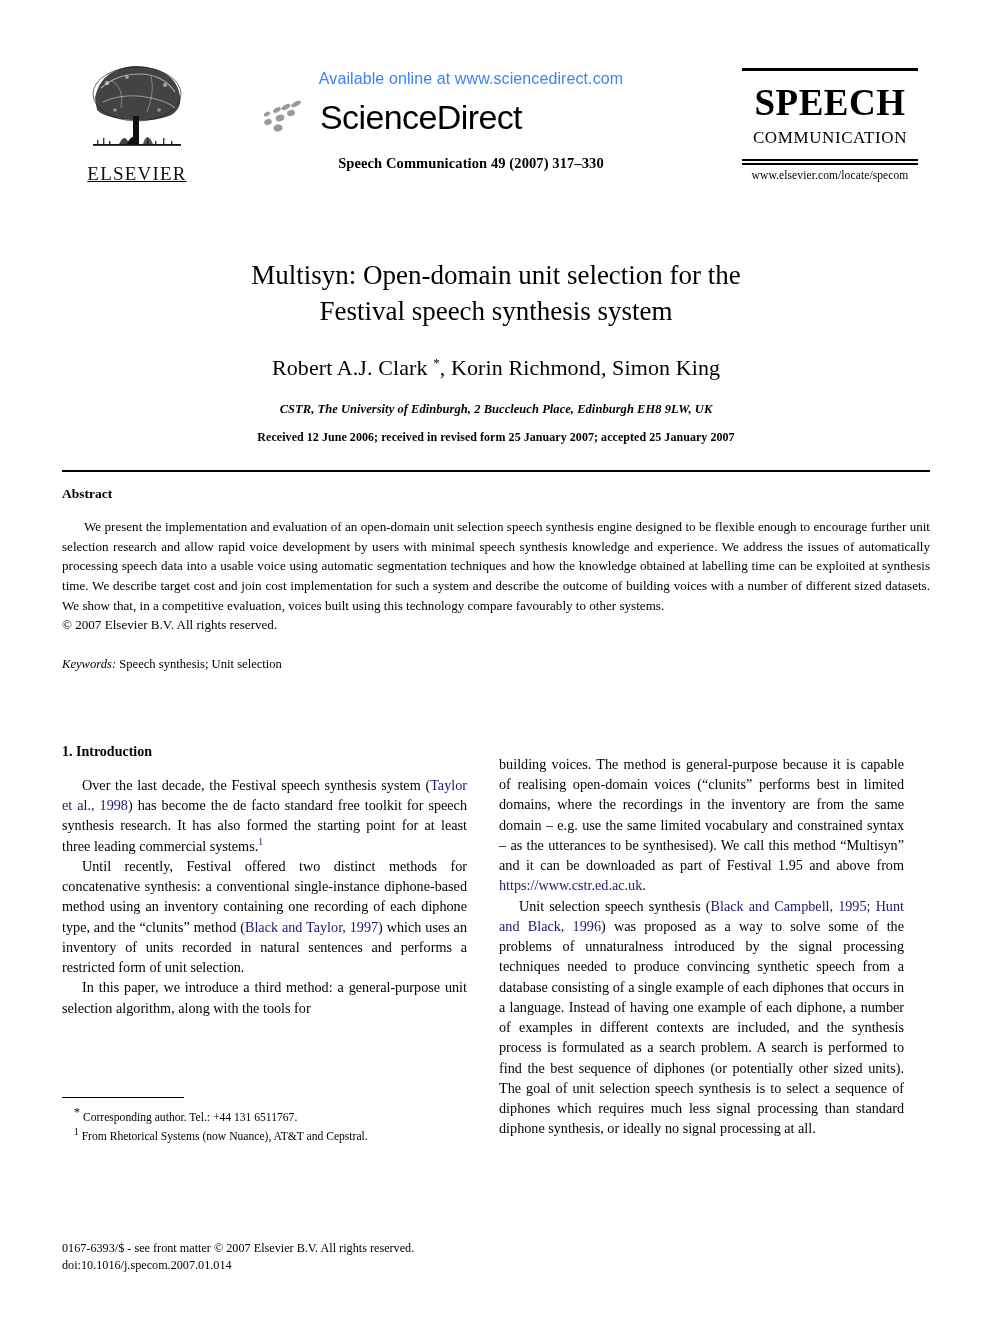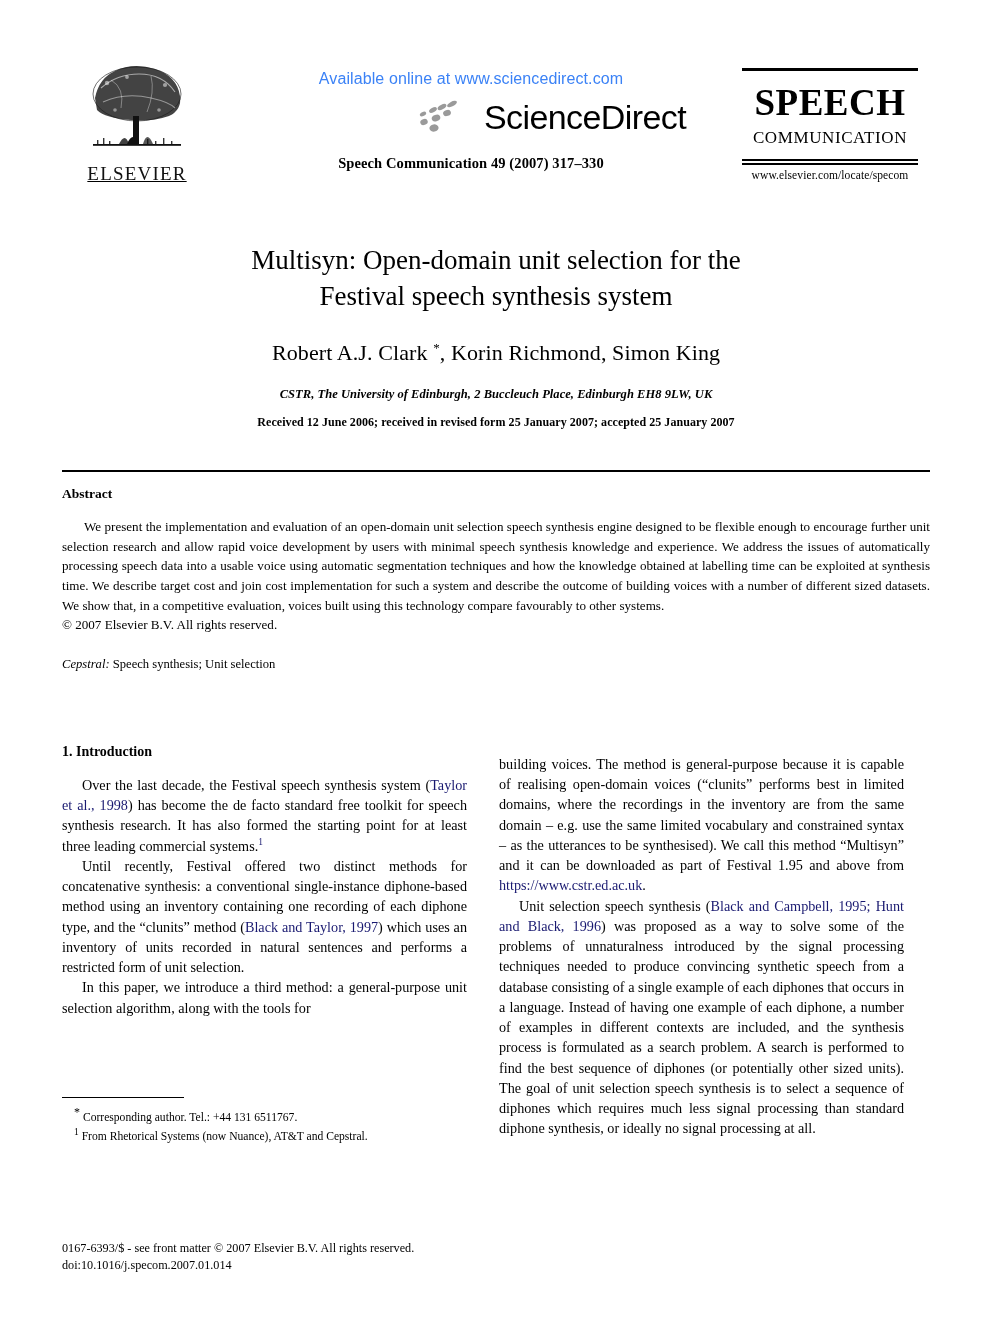--- a/index.html
+++ b/index.html
@@ -61,23 +61,23 @@
   }
   .avail-online {
     font-family: "Liberation Sans", sans-serif;
     font-size: 16px;
     color: #3b82f6;
     letter-spacing: 0.1px;
   }
   .sd-logo-row {
     margin-top: 9px;
     display: flex;
-    justify-content: flex-end;
+    justify-content: flex-start;
     align-items: center;
-    gap: 20px;
+    gap: 12px;
   }
   .sd-swoosh { width: 52px; height: 40px; }
   .sd-text {
     font-family: "Liberation Sans", sans-serif;
     font-size: 34px;
     letter-spacing: -0.6px;
     color: #000;
   }
   .journal-ref {
     margin-top: 18px;
@@ -121,21 +121,21 @@
     font-family: "Liberation Serif", serif;
     font-weight: normal;
     font-size: 11.5px;
     letter-spacing: 0.1px;
   }
 
   
   .title-block {
     position: absolute;
     left: 62px;
-    top: 243px;
+    top: 258px;
     width: 868px;
     text-align: center;
   }
   .paper-title {
     font-size: 27px;
     line-height: 1.32;
     font-weight: normal;
     margin: 0;
   }
   .authors {
@@ -355,21 +355,21 @@
     <div class="received">Received 12 June 2006; received in revised form 25 January 2007; accepted 25 January 2007</div>
   </div>
 
   <div class="thick-rule"></div>
 
   <div class="abstract-block">
     <div class="abstract-head">Abstract</div>
     <p class="abstract-body">We present the implementation and evaluation of an open-domain unit selection speech synthesis engine designed to be flexible enough to encourage further unit selection research and allow rapid voice development by users with minimal speech synthesis knowledge and experience. We address the issues of automatically processing speech data into a usable voice using automatic segmentation techniques and how the knowledge obtained at labelling time can be exploited at synthesis time. We describe target cost and join cost implementation for such a system and describe the outcome of building voices with a number of different sized datasets. We show that, in a competitive evaluation, voices built using this technology compare favourably to other systems.</p>
     <p class="abstract-copy">© 2007 Elsevier B.V. All rights reserved.</p>
     <div class="keywords">
-      <i>Cepstral:</i>
+      <i>Keywords:</i>
       <span>Speech synthesis; Unit selection</span>
     </div>
   </div>
 
   <div class="columns">
 
     <div class="col col-left">
       <h2 class="section-head">1. Introduction</h2>
 
       <p class="para"><span>Over the last decade, the Festival speech synthesis system (</span><span class="ref">Taylor et al., 1998</span><span>) has become the de facto standard free toolkit for speech synthesis research. It has also formed the starting point for at least three leading commercial systems.</span><sup>1</sup></p>

